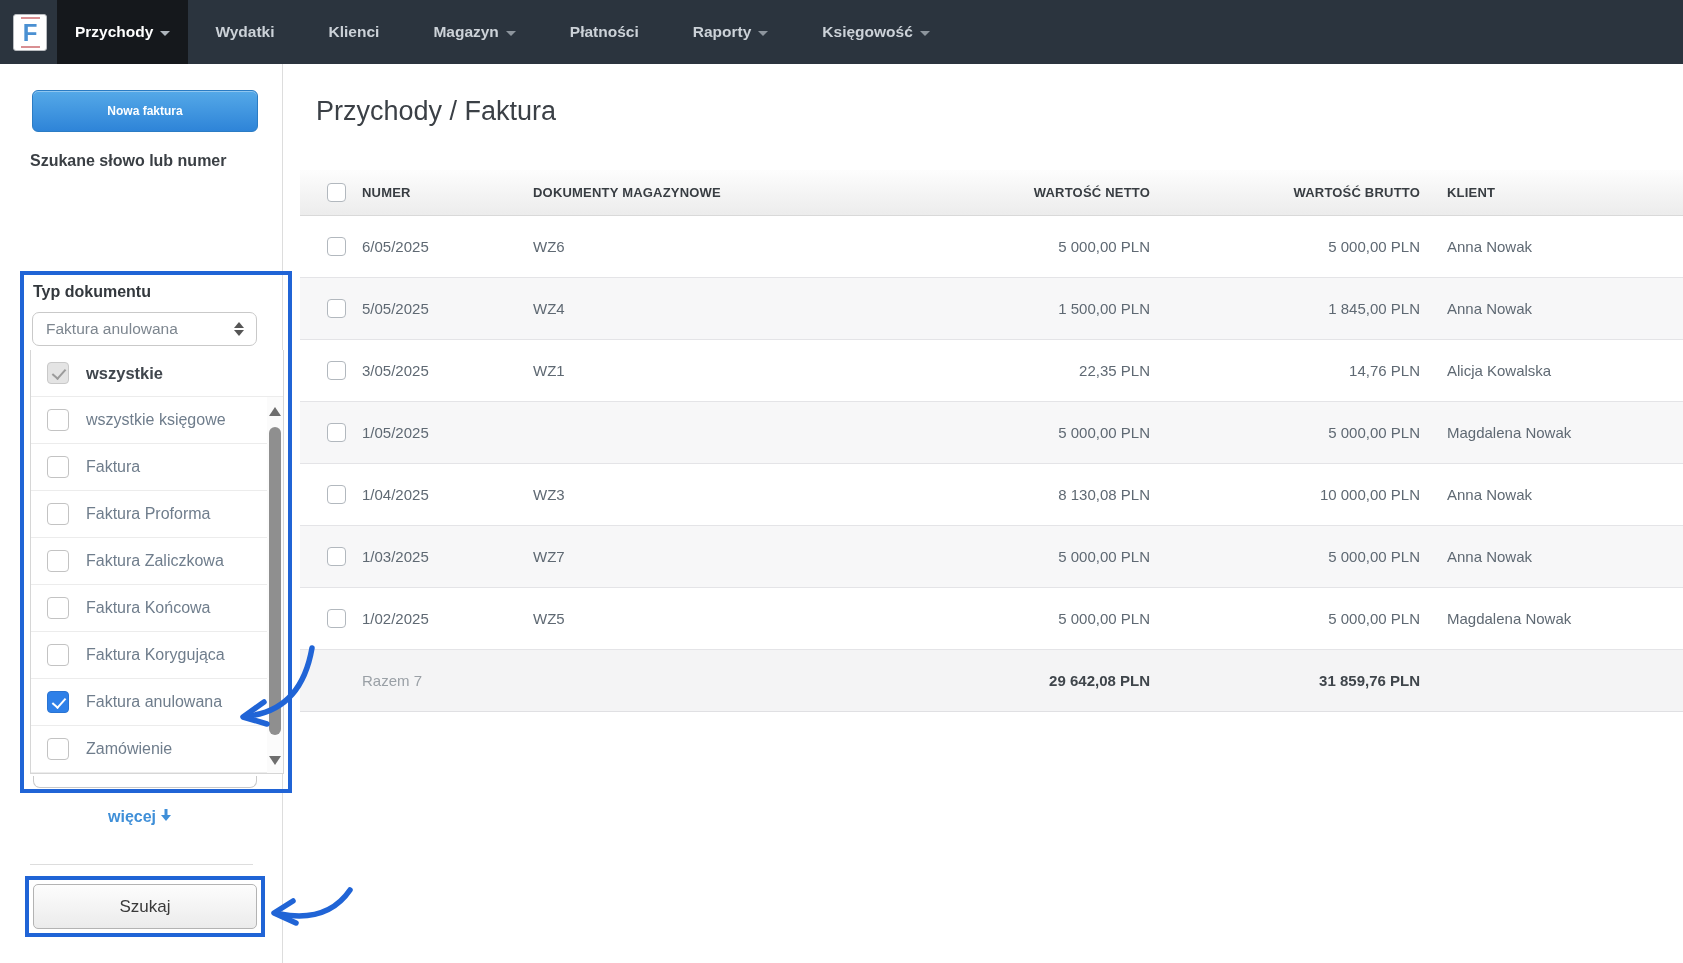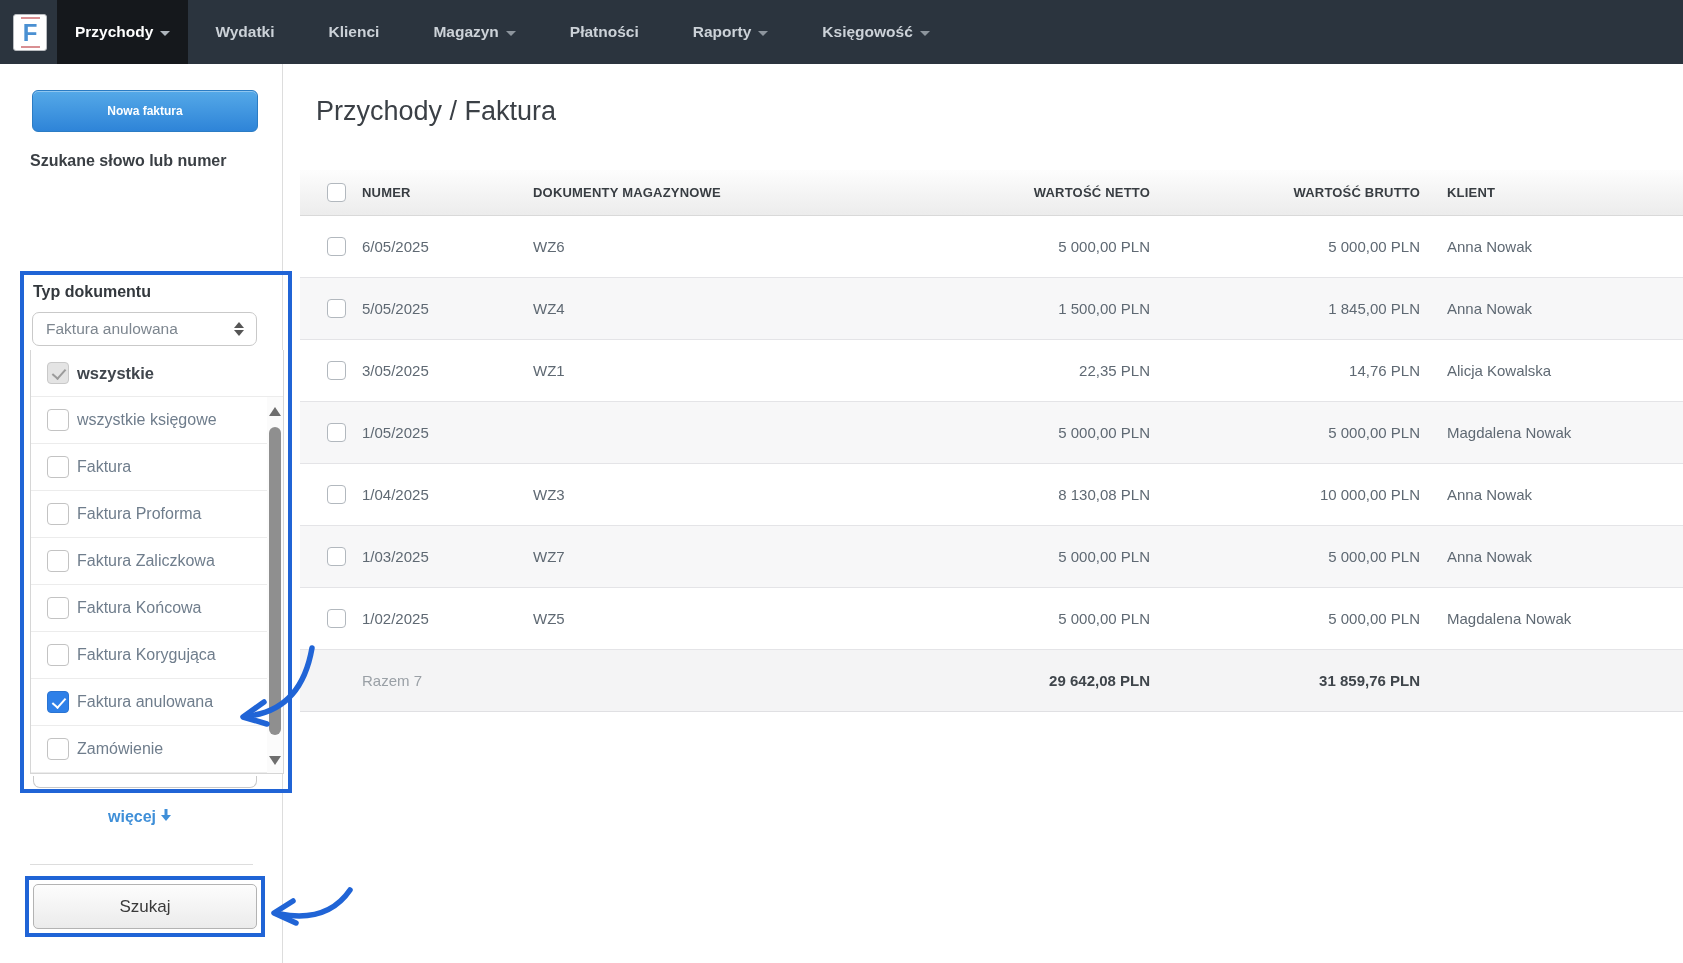--- a/index.html
+++ b/index.html
@@ -29,21 +29,21 @@
   .mag { width:22px; height:22px; margin-right:9px; flex:none; }
   .filter-title { position:absolute; left:33px; top:219px; font-size:16px; font-weight:bold; color:#33383d; }
   .select { position:absolute; left:32px; top:248px; width:225px; height:34px; border:1px solid #c9c9c9; border-radius:7px; background:#fff; display:flex; align-items:center; justify-content:space-between; padding:0 12px 0 13px; cursor:pointer; }
   .select .sel-text { font-size:15.5px; color:#7d868f; }
   .dblcaret { display:flex; flex-direction:column; gap:2px; }
   .dblcaret i { width:0; height:0; border-left:5px solid transparent; border-right:5px solid transparent; display:block; }
   .dblcaret .up { border-bottom:6px solid #555; }
   .dblcaret .dn { border-top:6px solid #555; }
 
   .dropdown-panel { position:absolute; left:30px; top:286px; width:254px; height:424px; background:#fff; border:1px solid #d6d6d6; border-top:none; }
-  .dd-row { height:47px; display:flex; align-items:center; gap:8px; padding-left:16px; border-bottom:1px solid #ececec; cursor:pointer; }
+  .dd-row { height:47px; display:flex; align-items:center; gap:17px; padding-left:16px; border-bottom:1px solid #ececec; cursor:pointer; }
   .dd-row .lbl { font-size:16px; color:#6f7d8c; }
   .dd-row.first .lbl { font-weight:bold; color:#40464d; font-size:16.5px; }
   .cb { width:22px; height:22px; border:1px solid #c3c3c3; border-radius:4px; background:#fff; flex:none; position:relative; }
   .cb.checked-gray { background:#e4e4e4; border-color:#c9c9c9; }
   .cb.checked-gray::after { content:""; position:absolute; left:7px; top:3px; width:6px; height:11px; border:solid #9b9b9b; border-width:0 2px 2px 0; transform:rotate(42deg); }
   .cb.checked-blue { background:#2e80e8; border-color:#2a74d2; }
   .cb.checked-blue::after { content:""; position:absolute; left:7px; top:3px; width:6px; height:11px; border:solid #fff; border-width:0 2.5px 2.5px 0; transform:rotate(42deg); }
 
   .scrollbar { position:absolute; right:0; top:47px; bottom:0; width:16px; background:#fbfbfb; }
   .sb-up, .sb-dn { position:absolute; left:2px; width:0; height:0; border-left:6px solid transparent; border-right:6px solid transparent; }

